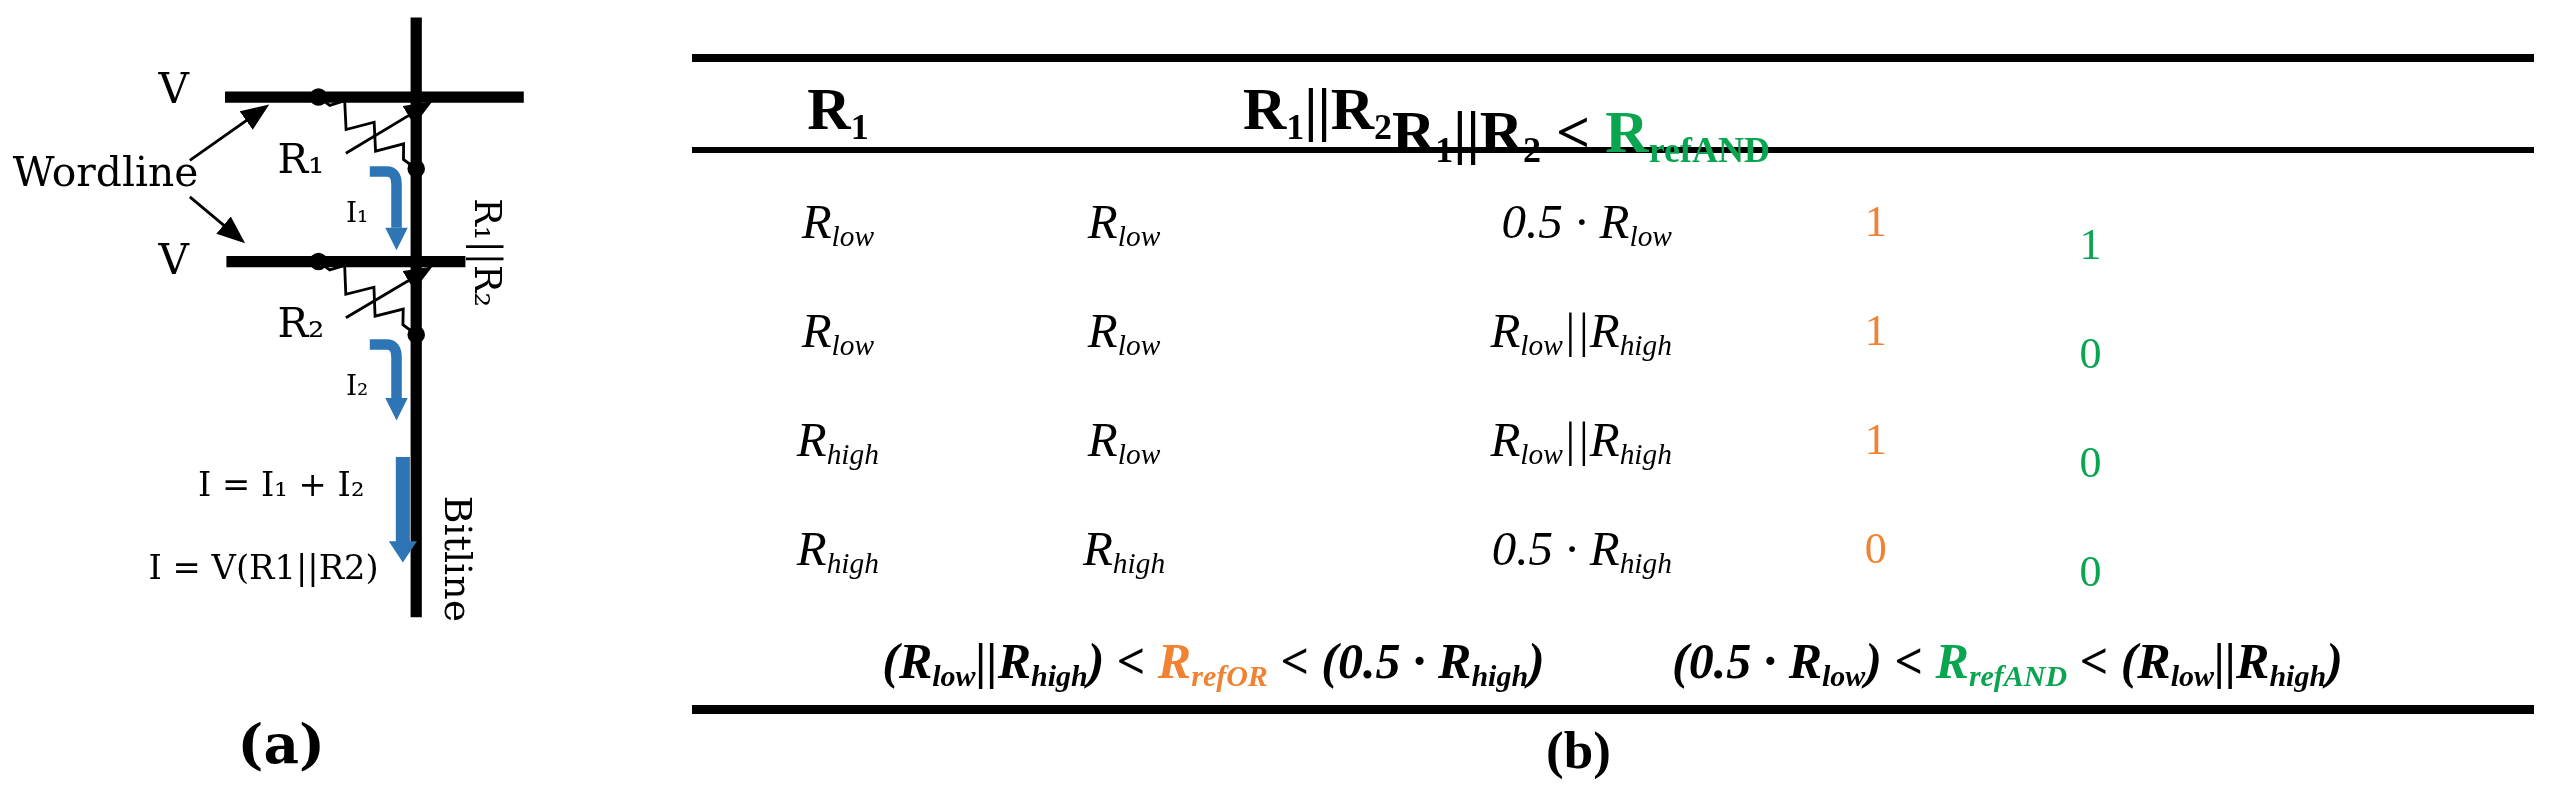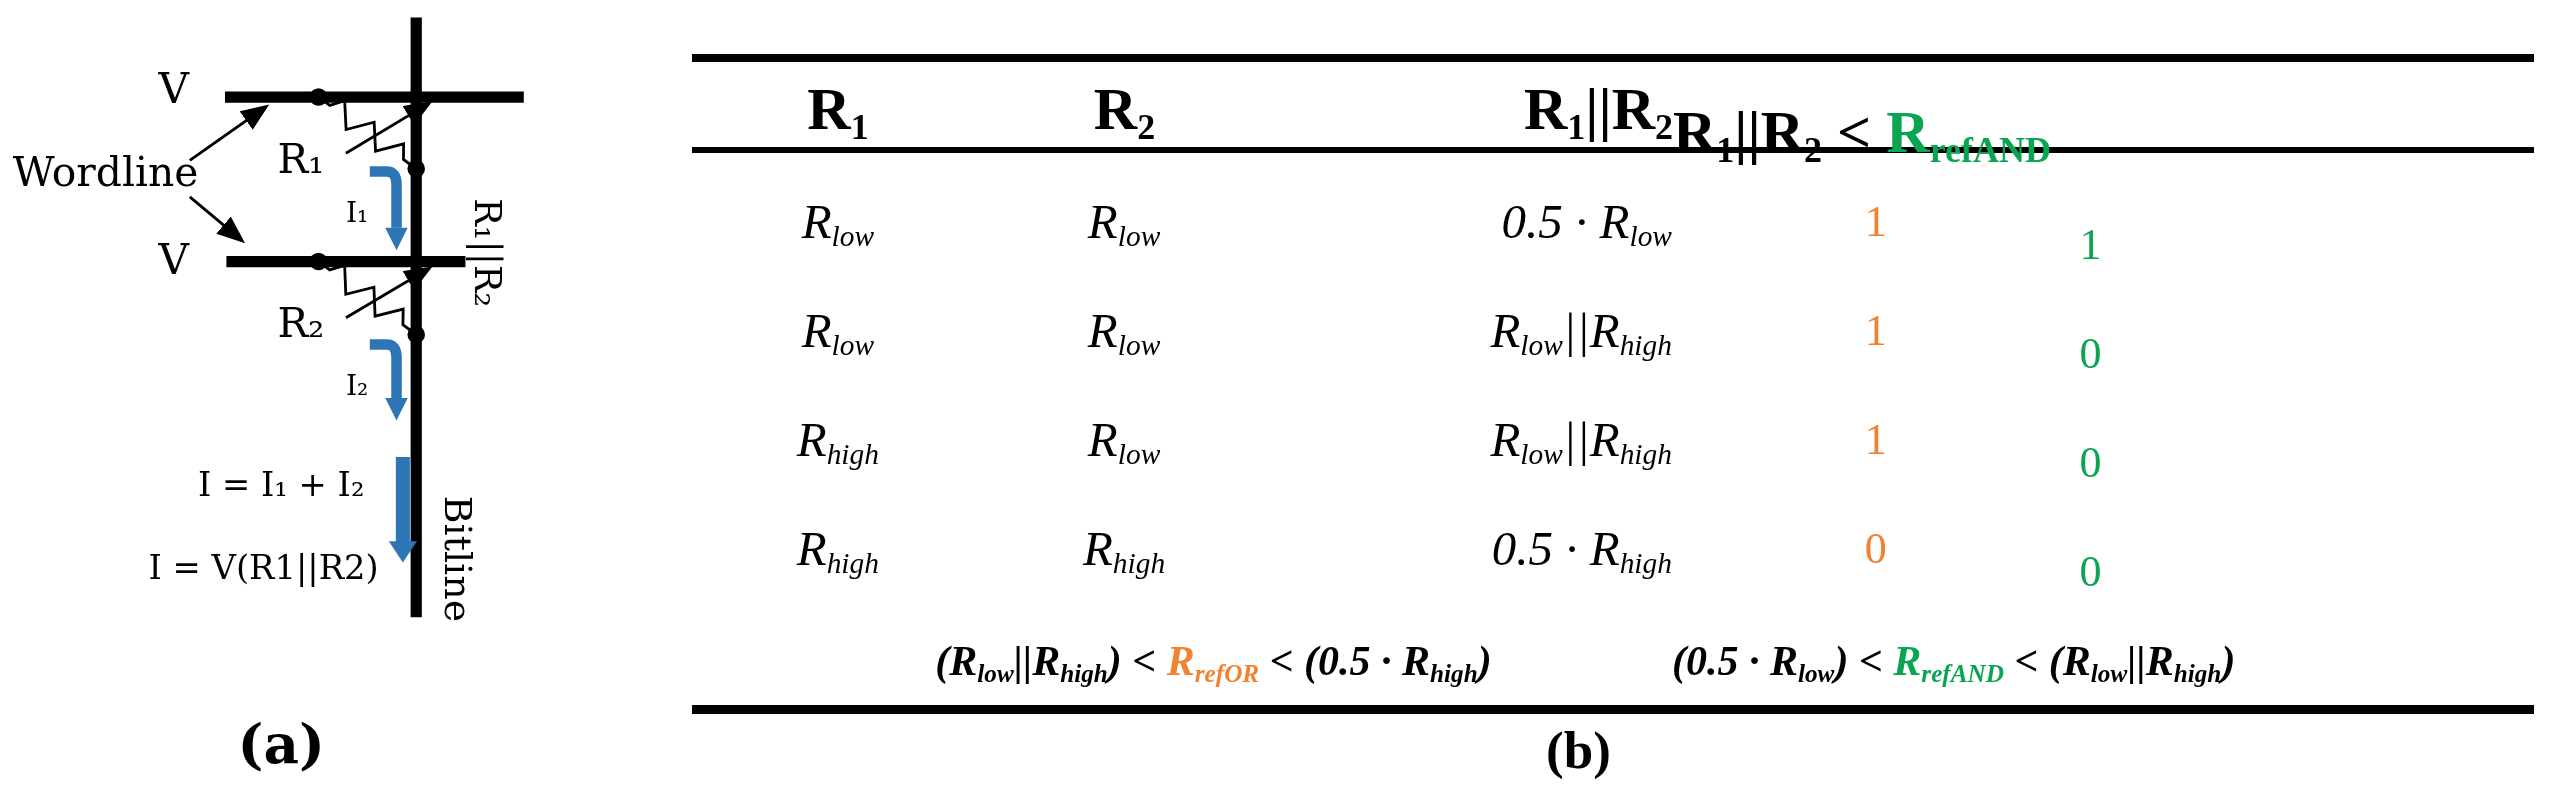--- a/index.html
+++ b/index.html
@@ -26,21 +26,21 @@
   .trow .c4{width:408px;text-align:center;}
   .trow .c5{width:455px;text-align:left;margin-top:46px;}
   #header-row{top:67px;height:84px;font-size:60px;font-weight:bold;}
   .data-row{height:109px;font-size:49px;font-style:italic;}
   #row-0{top:167px;} #row-1{top:276px;} #row-2{top:385px;} #row-3{top:494px;}
   .data-row .c4, .data-row .c5{font-style:normal;font-size:44px;}
   .or-val{color:var(--or-color);}
   .and-val{color:var(--and-color);}
   .or-ref{color:var(--or-color);}
   .and-ref{color:var(--and-color);}
-  #footer-row{top:609px;height:104px;font-size:42px;font-weight:bold;font-style:italic;}
+  #footer-row{top:609px;height:104px;font-size:50px;font-weight:bold;font-style:italic;}
   #footer-row .fleft{width:980px;text-align:center;padding-left:63px;box-sizing:border-box;}
   #footer-row .fright{width:862px;padding-right:18px;box-sizing:border-box;}
   sub{font-size:0.6em;vertical-align:-0.28em;line-height:0;}
   #caption-b{position:absolute;left:1438px;top:720px;width:281px;text-align:center;
     font-size:53px;font-weight:bold;}
   
   .wire{stroke:#000;stroke-width:16;}
   .thin-arrow{stroke:#000;stroke-width:4;fill:none;}
   .res-line{stroke:#000;stroke-width:4;fill:none;}
   .blue-arrow{stroke:var(--arrow-blue);fill:none;}
@@ -106,21 +106,20 @@
   <text class="lbl" x="400" y="1085" font-size="78" font-weight="bold" text-anchor="middle">(a)</text>
 </svg>
 
 <div>
   <div id="rule-top" class="rule"></div>
   <div id="rule-mid" class="rule"></div>
   <div id="rule-bottom" class="rule"></div>
 
   <div id="header-row" class="trow">
     <div class="c1">R<sub>1</sub></div>
-    <div class="c2">R<sub>2</sub></div>
     <div class="c3">R<sub>1</sub>||R<sub>2</sub></div>
     <div class="c5"><span>R<sub>1</sub>||R<sub>2</sub> &lt; </span><span class="and-ref">R<sub>refAND</sub></span></div>
   </div>
 
   <div id="row-0" class="trow data-row">
     <div class="c1">R<sub>low</sub></div>
     <div class="c2">R<sub>low</sub></div>
     <div class="c3">0.5 · R<sub>low</sub></div>
     <div class="c4 or-val">1</div>
     <div class="c5 and-val">1</div>

